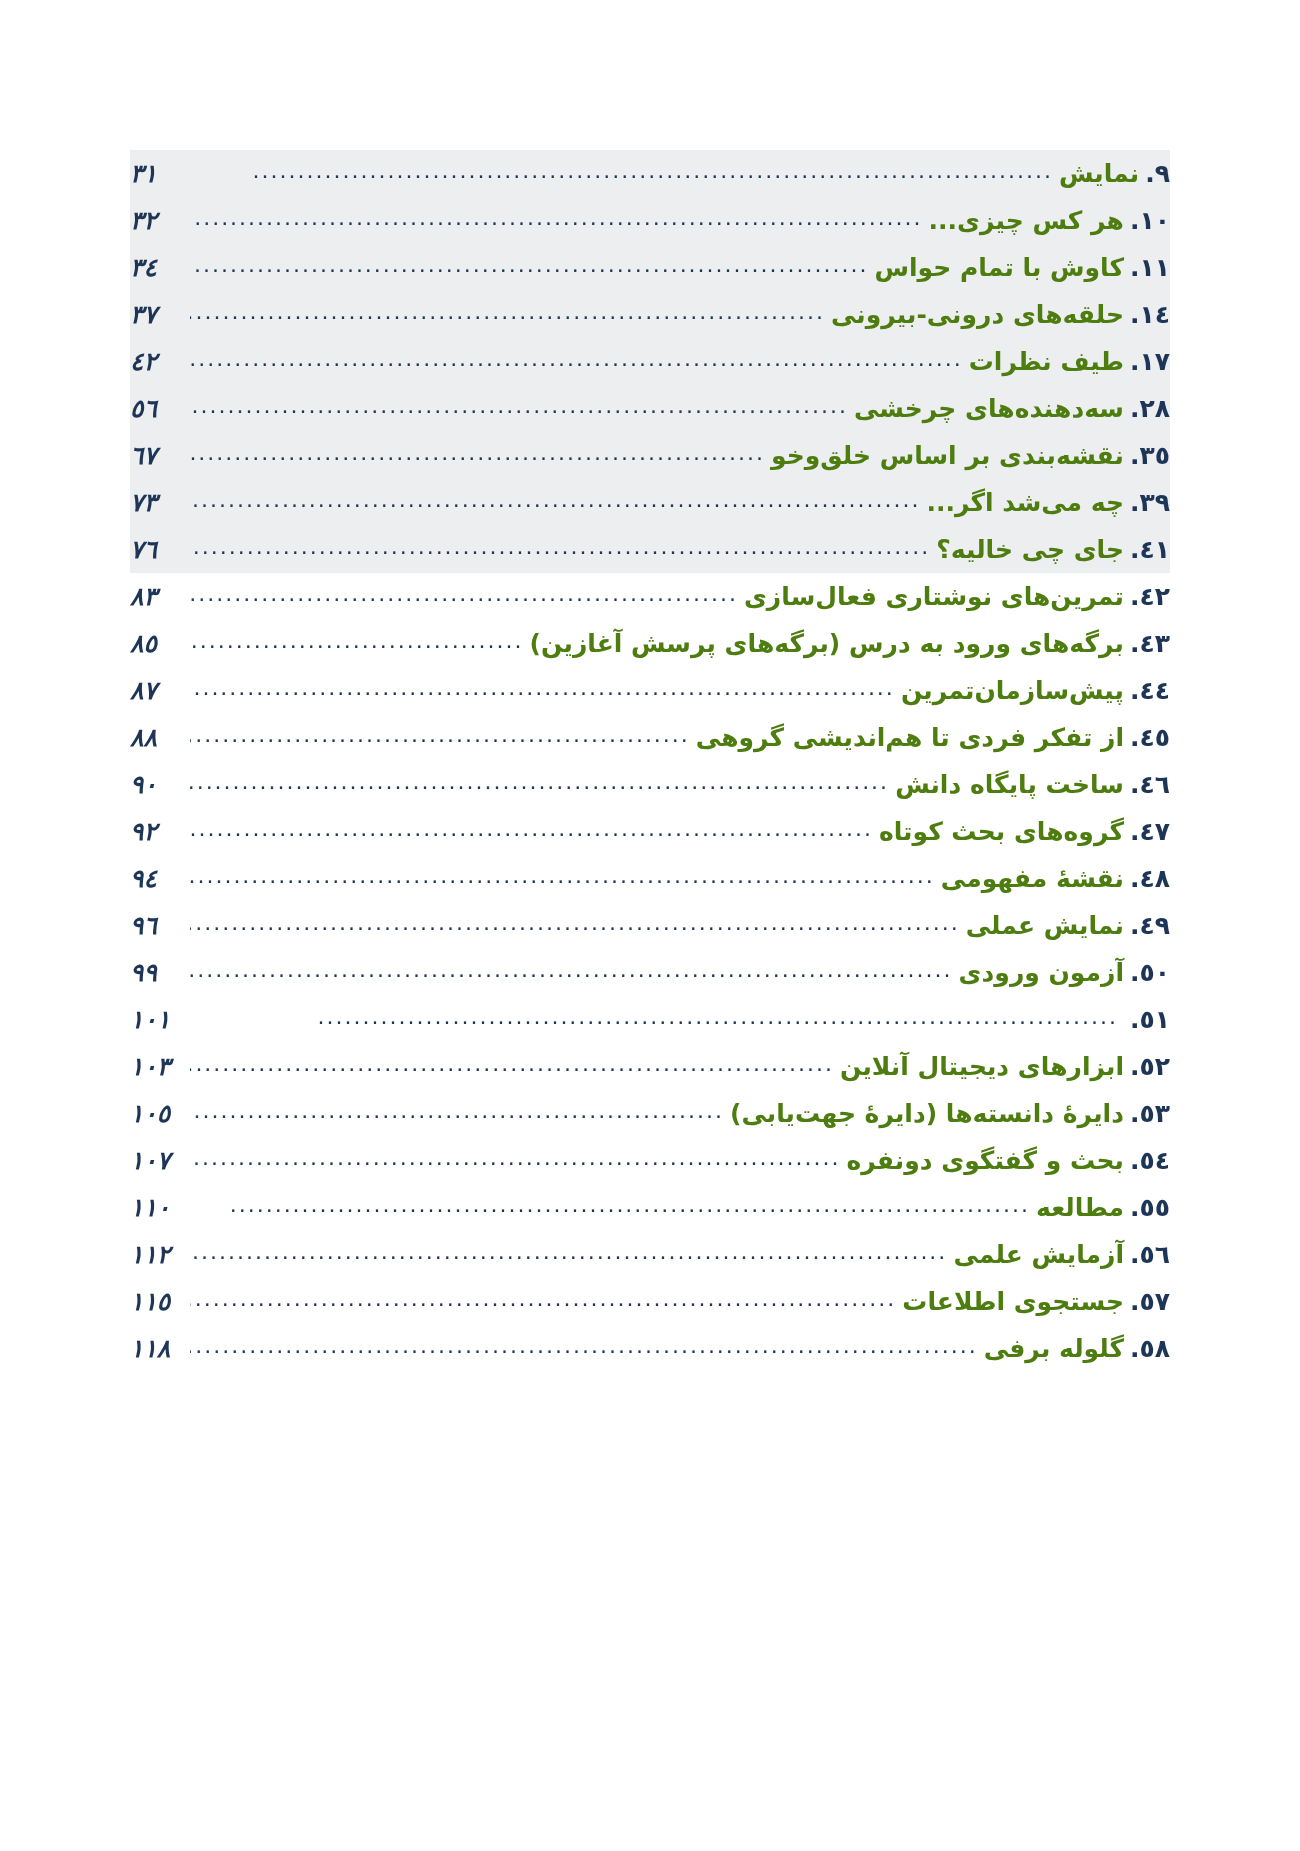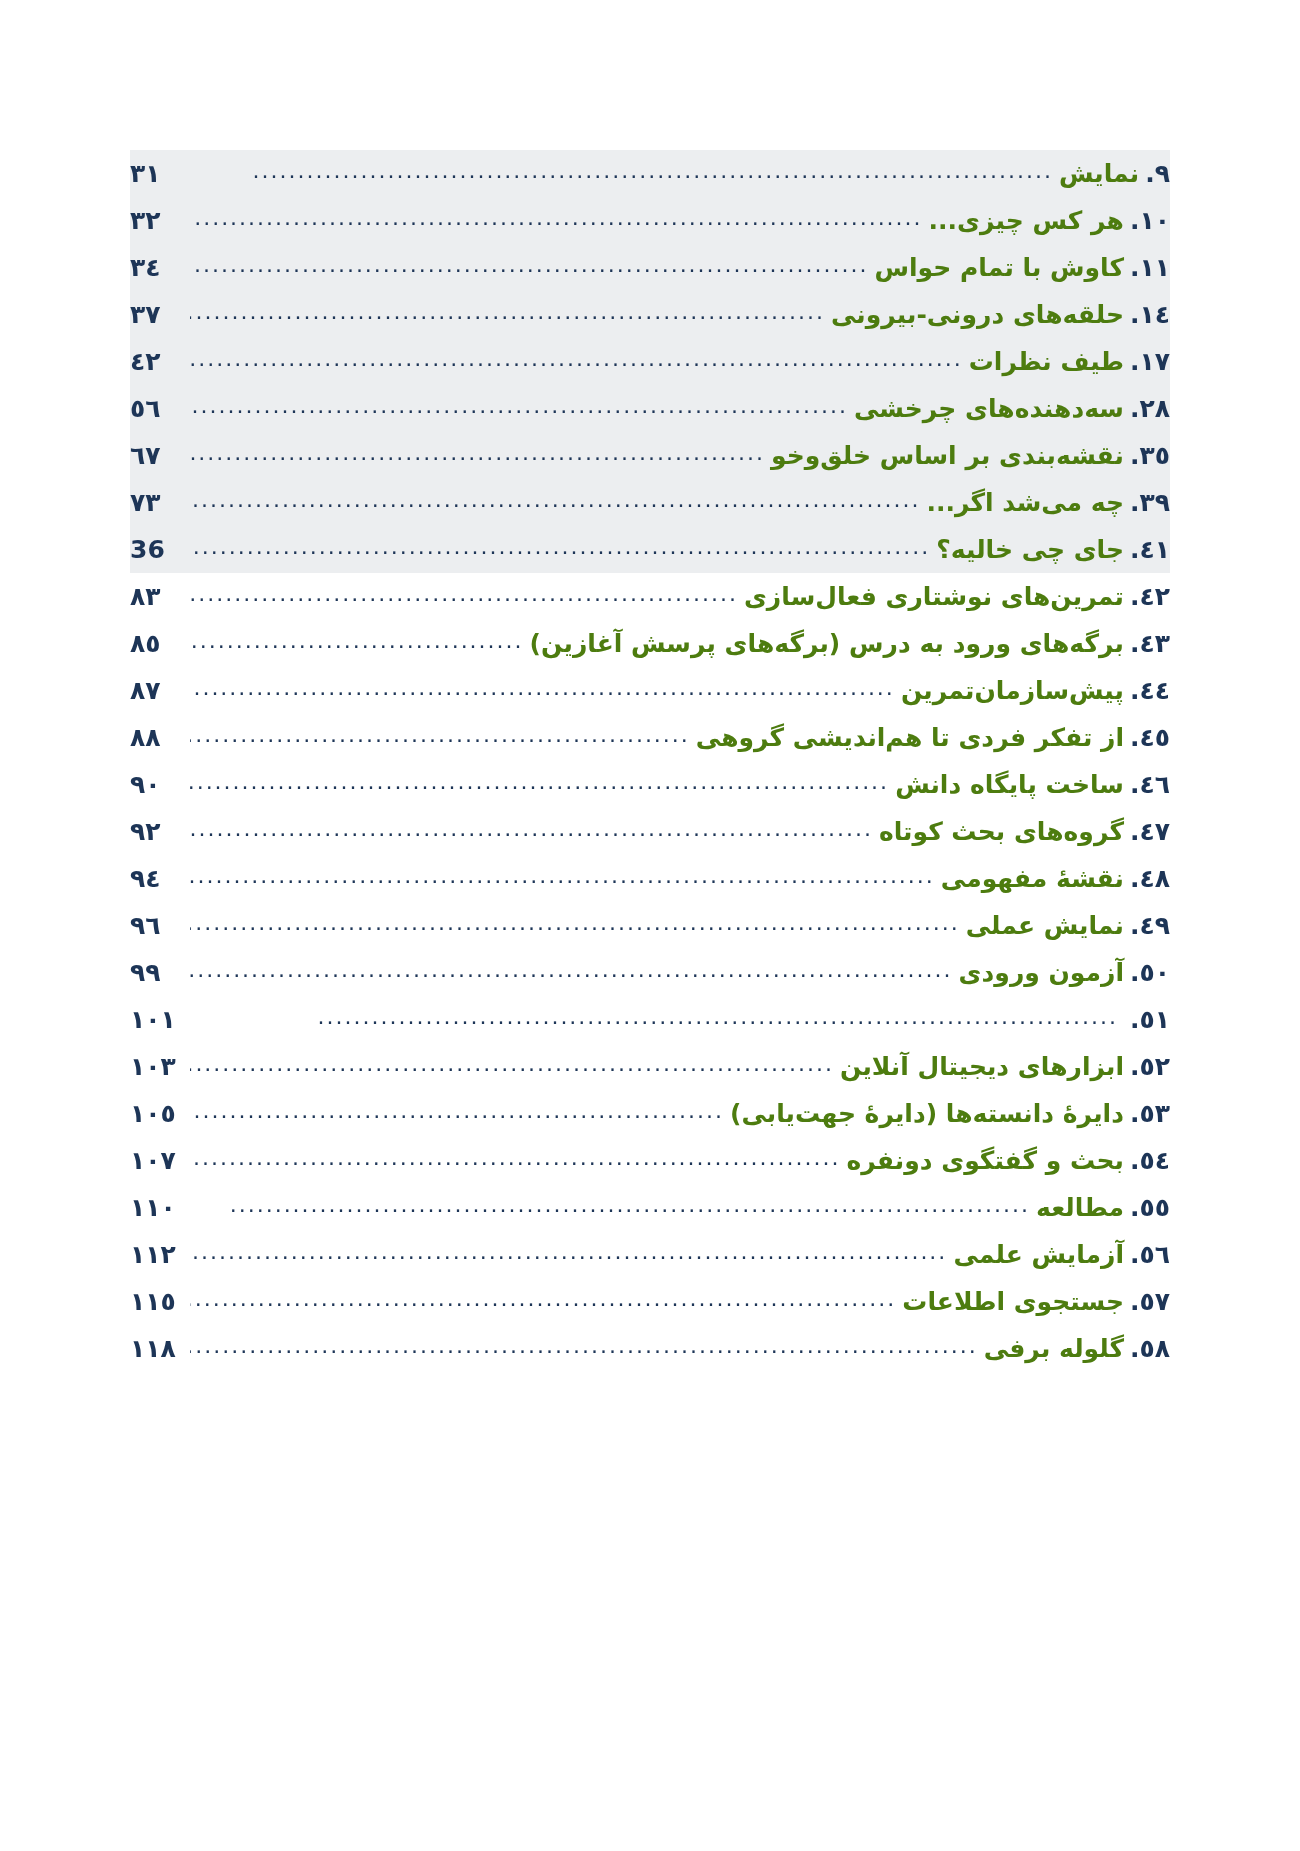--- a/index.html
+++ b/index.html
@@ -69,20 +69,21 @@
     letter-spacing: 2px;
     white-space: nowrap;
   }
   .toc-row .page-num {
     flex: 0 0 auto;
     font-weight: 700;
     color: #1d3557;
     min-width: 54px;
     text-align: left;
     direction: rtl;
+    font-style: italic;
   }
 </style>
 </head>
 <body>
 
 <div class="page">
   <div class="highlight-band" style="top: 150px; height: 423px;"></div>
   <div class="toc">
     <ul class="toc-list">
         <li class="toc-row">
@@ -130,21 +131,21 @@
         <li class="toc-row">
           <span class="num">٣٩.</span>
           <span class="title">چه می‌شد اگر...</span>
           <span class="leader">.........................................................................................</span>
           <span class="page-num">٧٣</span>
         </li>
         <li class="toc-row">
           <span class="num">٤١.</span>
           <span class="title">جای چی خالیه؟</span>
           <span class="leader">.........................................................................................</span>
-          <span class="page-num">36</span>
+          <span class="page-num">٧٦</span>
         </li>
         <li class="toc-row">
           <span class="num">٤٢.</span>
           <span class="title">تمرین‌های نوشتاری فعال‌سازی</span>
           <span class="leader">.........................................................................................</span>
           <span class="page-num">٨٣</span>
         </li>
         <li class="toc-row">
           <span class="num">٤٣.</span>
           <span class="title">برگه‌های ورود به درس (برگه‌های پرسش آغازین)</span>

